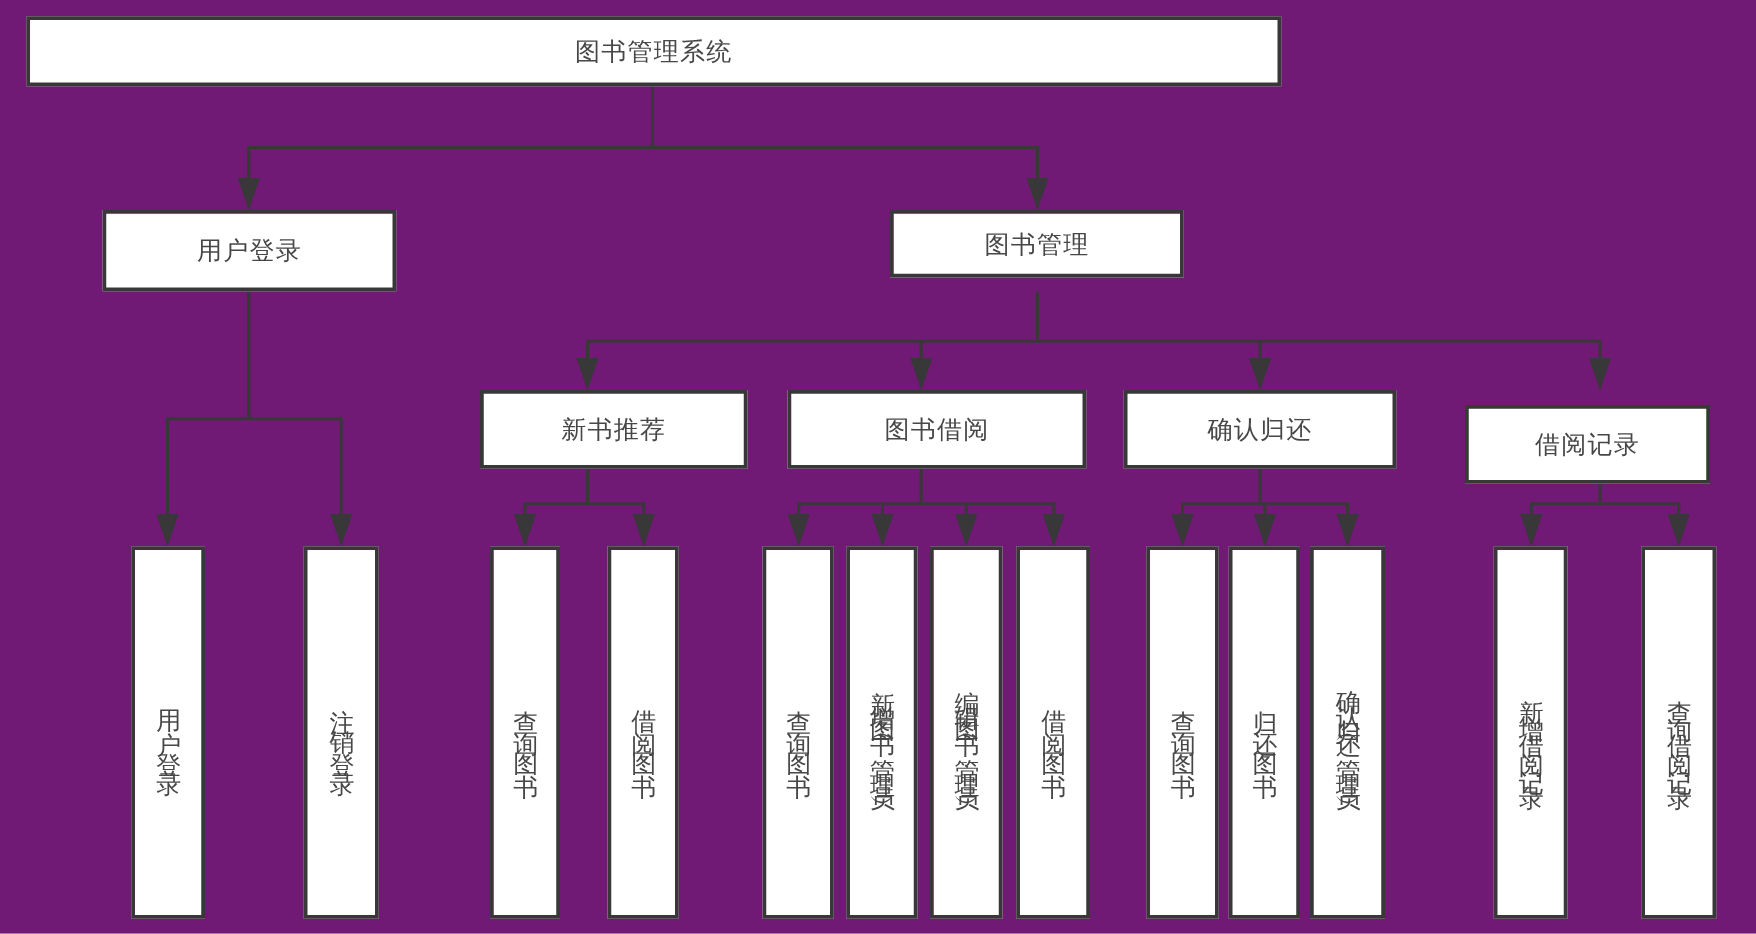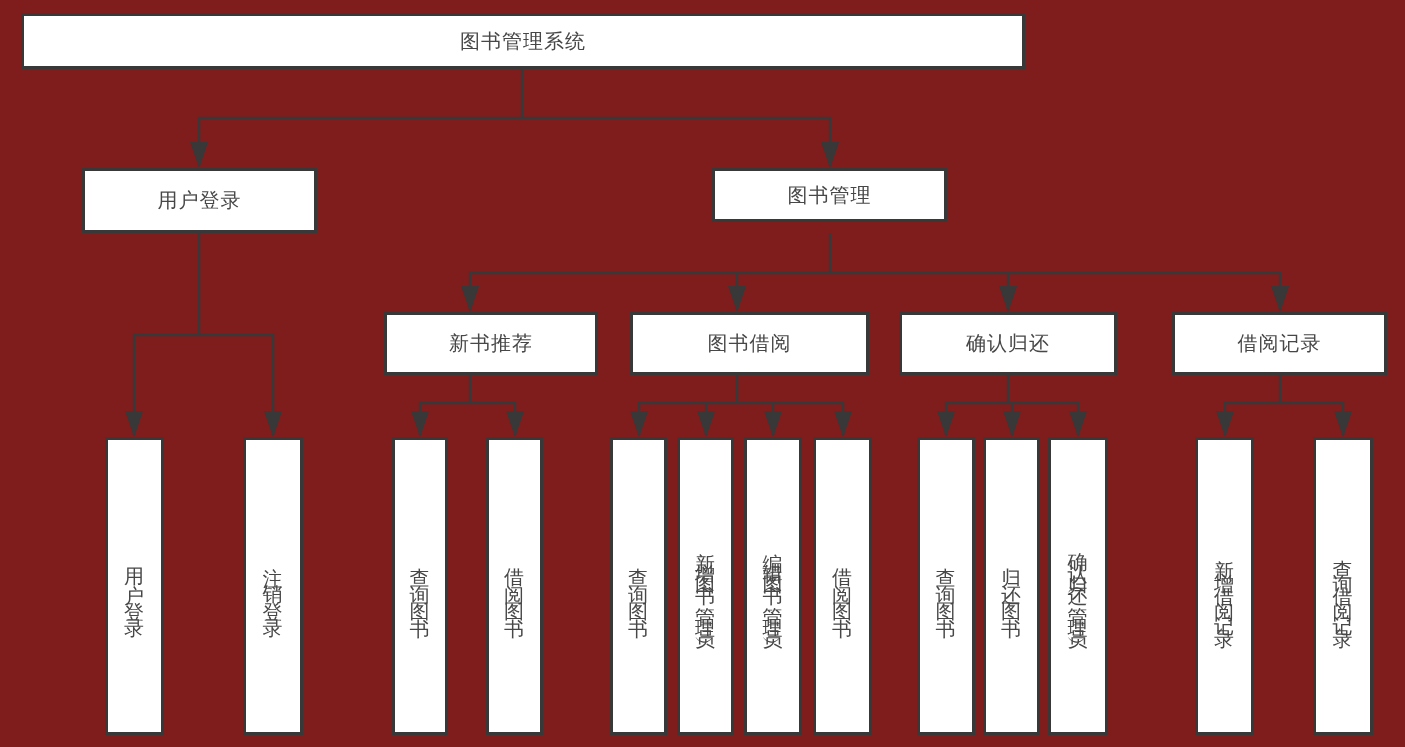--- a/index.html
+++ b/index.html
@@ -1,20 +1,20 @@
 <!DOCTYPE html>
 <html><head>
 <meta charset="utf-8">
 <style>
   html, body { margin: 0; padding: 0; background: #ffffff; }
   #canvas {
     position: relative;
     width: 1405px;
     height: 747px;
-    background: #7f1d1d;
+    background: #701a75;
     font-family: "Liberation Sans", "DejaVu Sans", sans-serif;
     overflow: hidden;
   }
   #connectors { position: absolute; left: 0; top: 0; }
   .node {
     position: absolute;
     box-sizing: border-box;
     border: 3px solid #383838;
     background: #ffffff;
     display: flex;
@@ -101,21 +101,21 @@
   </svg>
 
   <div class="node" style="left:21px; top:13px; width:1004px; height:56px;">图书管理系统</div>
 
   <div class="node" style="left:82px; top:168px; width:235px; height:65px;">用户登录</div>
   <div class="node" style="left:712px; top:168px; width:235px; height:54px;">图书管理</div>
 
   <div class="node" style="left:384px; top:312px; width:214px; height:63px;">新书推荐</div>
   <div class="node" style="left:630px; top:312px; width:239px; height:63px;">图书借阅</div>
   <div class="node" style="left:899px; top:312px; width:218px; height:63px;">确认归还</div>
-  <div class="node" style="left:1172px; top:312px; width:215px; height:63px;">借阅记录</div>
+  <div class="node" style="left:1172px; top:324px; width:196px; height:63px;">借阅记录</div>
 
   <div class="node leaf vs" style="left:105px; top:437px; width:59px; height:298px;">用户登录</div>
   <div class="node leaf vs" style="left:243px; top:437px; width:60px; height:298px;">注销登录</div>
 
   <div class="node leaf vs" style="left:392px; top:437px; width:56px; height:298px;">查询图书</div>
   <div class="node leaf vs" style="left:486px; top:437px; width:57px; height:298px;">借阅图书</div>
 
   <div class="node leaf vs" style="left:610px; top:437px; width:57px; height:298px;">查询图书</div>
   <div class="node leaf vl" style="left:677px; top:437px; width:57px; height:298px;">新增图书（管理员）</div>
   <div class="node leaf vl" style="left:744px; top:437px; width:58px; height:298px;">编辑图书（管理员）</div>

